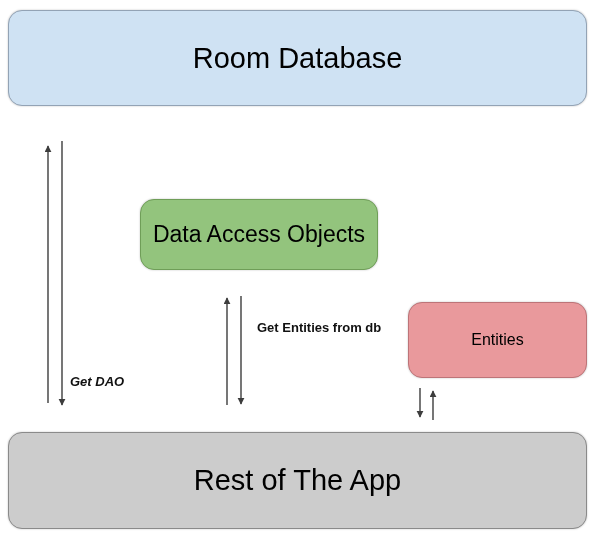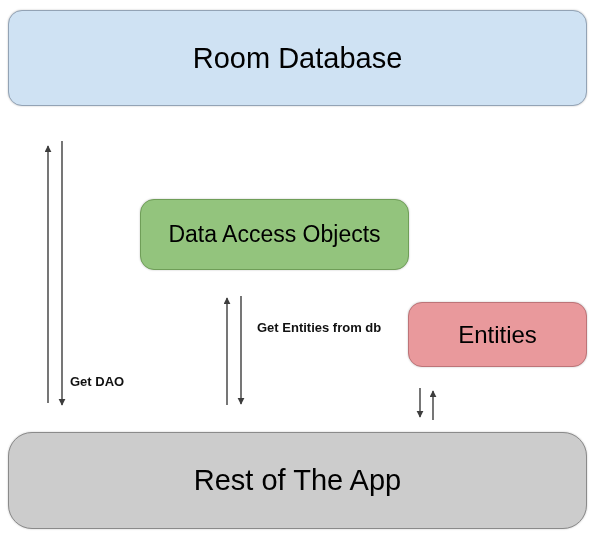--- a/index.html
+++ b/index.html
@@ -14,32 +14,32 @@
     position:absolute;
     display:flex;align-items:center;justify-content:center;
     border:1.6px solid #999;
     border-radius:14px;
     box-shadow:0 0 2px rgba(0,0,0,0.25);
     color:#000;
     text-align:center;
     box-sizing:border-box;
   }
   .node-room{left:8px;top:10px;width:579px;height:96px;font-size:29px;}
-  .node-dao{left:140px;top:199px;width:269px;height:71px;font-size:23px;}
-  .node-entities{left:408px;top:302px;width:179px;height:65px;font-size:24px;}
-  .node-rest{left:8px;top:432px;width:579px;height:97px;font-size:29px;border-radius:24px;}
+  .node-dao{left:140px;top:199px;width:238px;height:71px;font-size:23px;}
+  .node-entities{left:408px;top:302px;width:179px;height:76px;font-size:16px;}
+  .node-rest{left:8px;top:432px;width:579px;height:97px;font-size:29px;}
   .edge-label{
     position:absolute;
     font-size:13px;
     font-weight:bold;
     color:#111;
     white-space:pre-line;
     line-height:15px;
   }
-  .lbl-get-dao{left:70px;top:374px;}
+  .lbl-get-dao{left:70px;top:374px;font-style:italic;}
   .lbl-get-entities{left:257px;top:320px;}
   .lbl-persist{left:257px;top:356px;}
   .lbl-get-set{left:446px;top:393px;}
   .arrow-layer{
     position:absolute;left:0;top:0;width:600px;height:542px;
     pointer-events:none;
   }
 </style>
 </head>
 <body>

